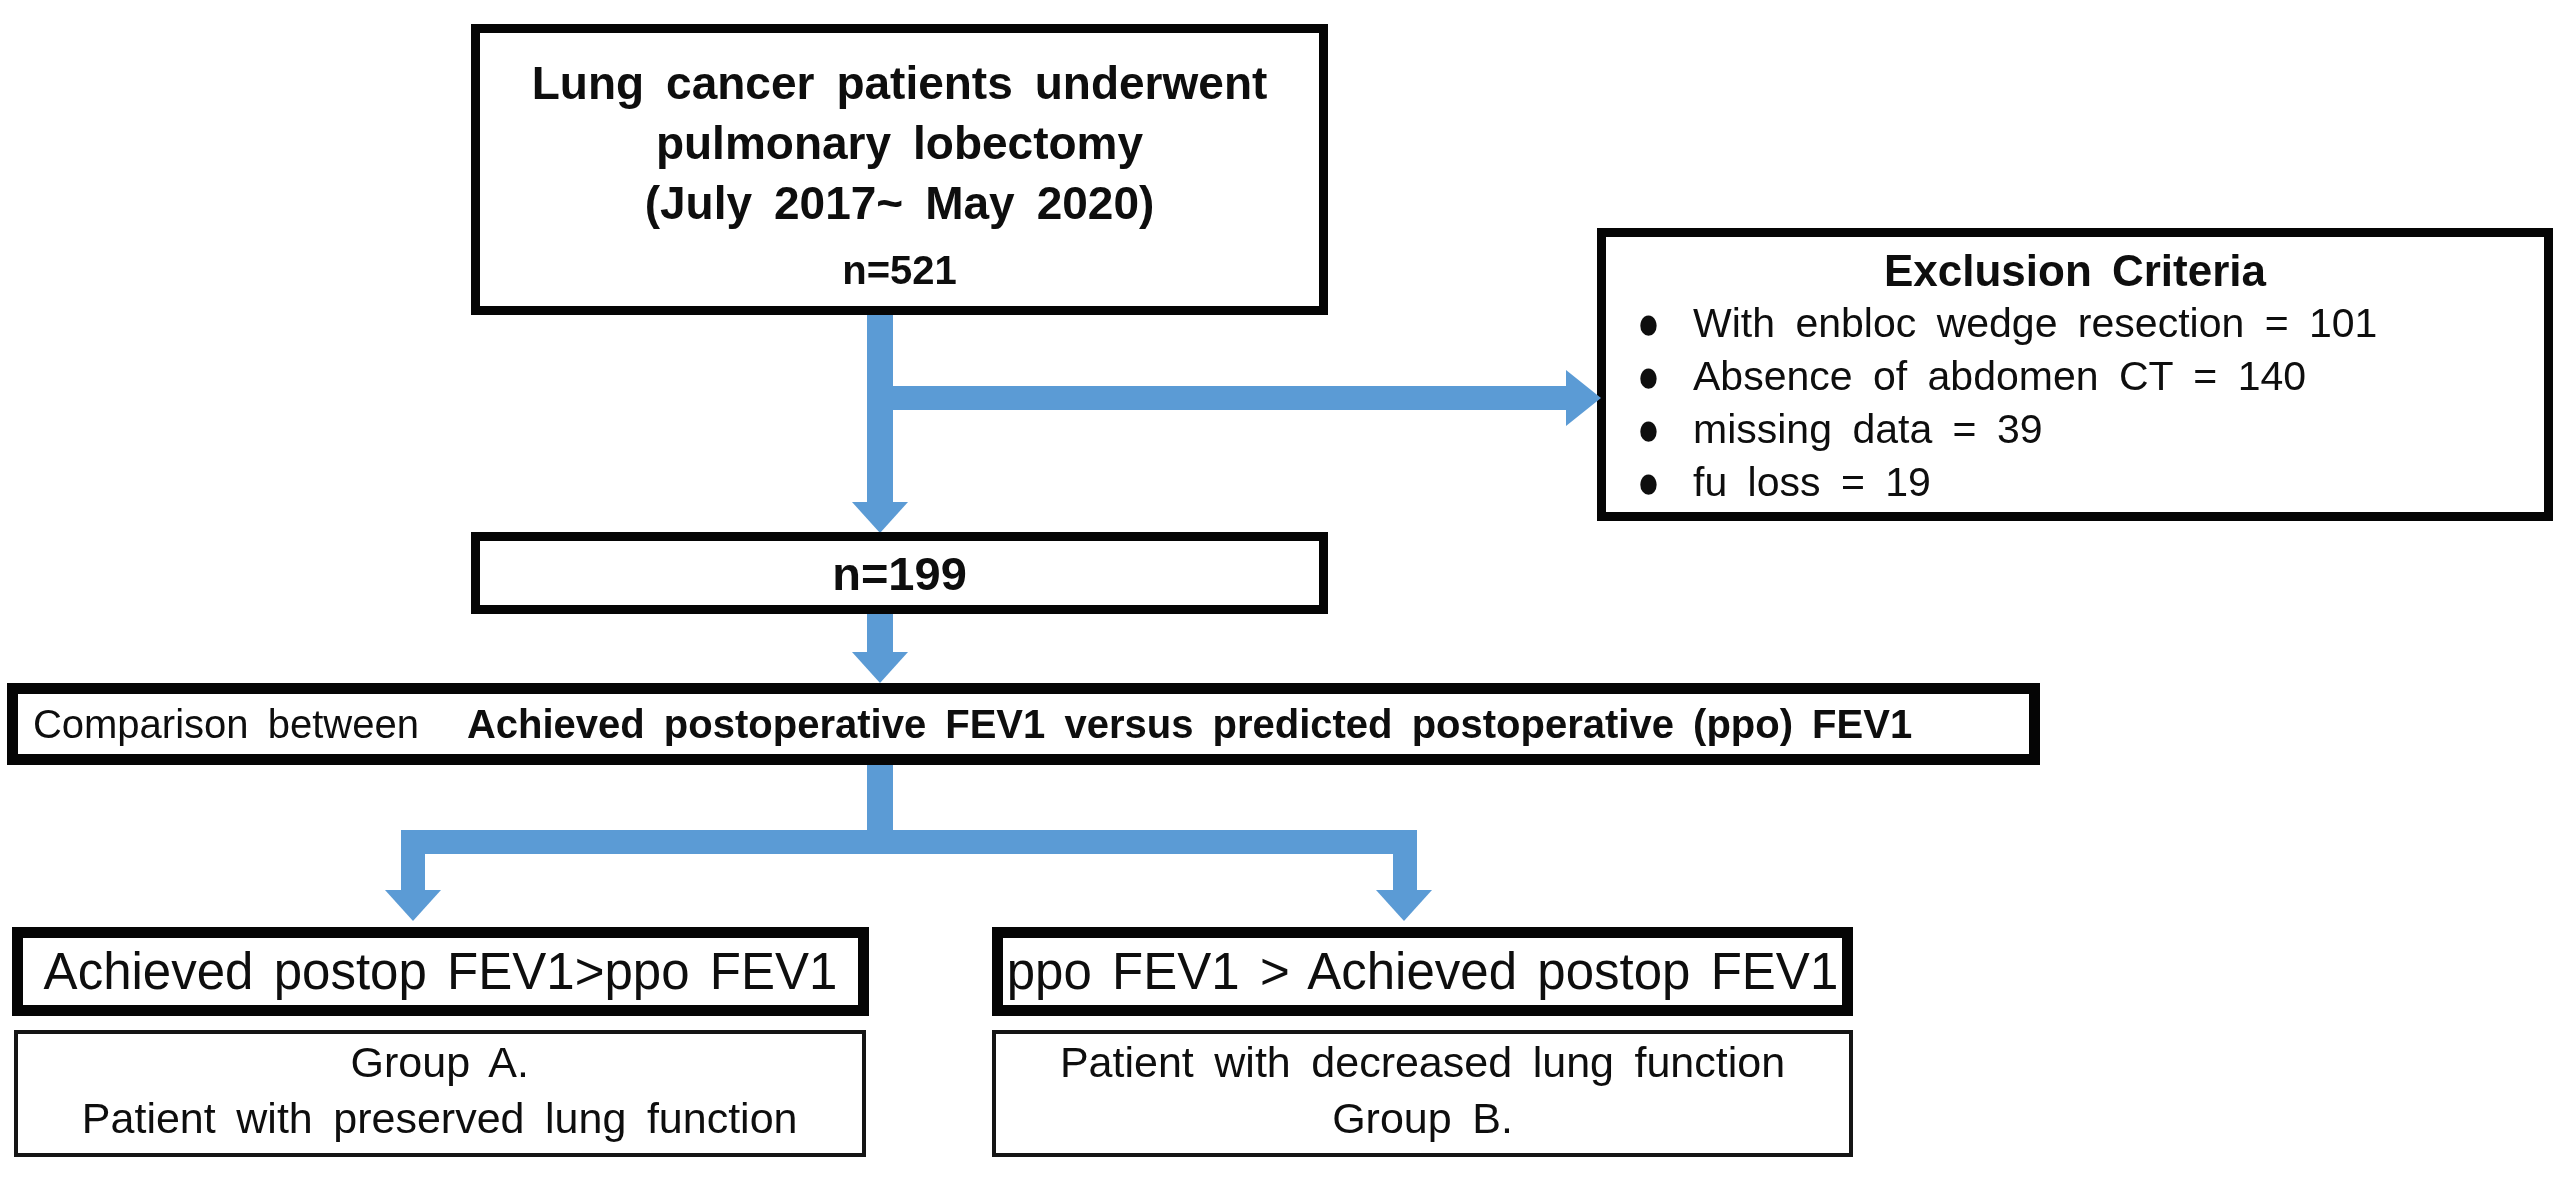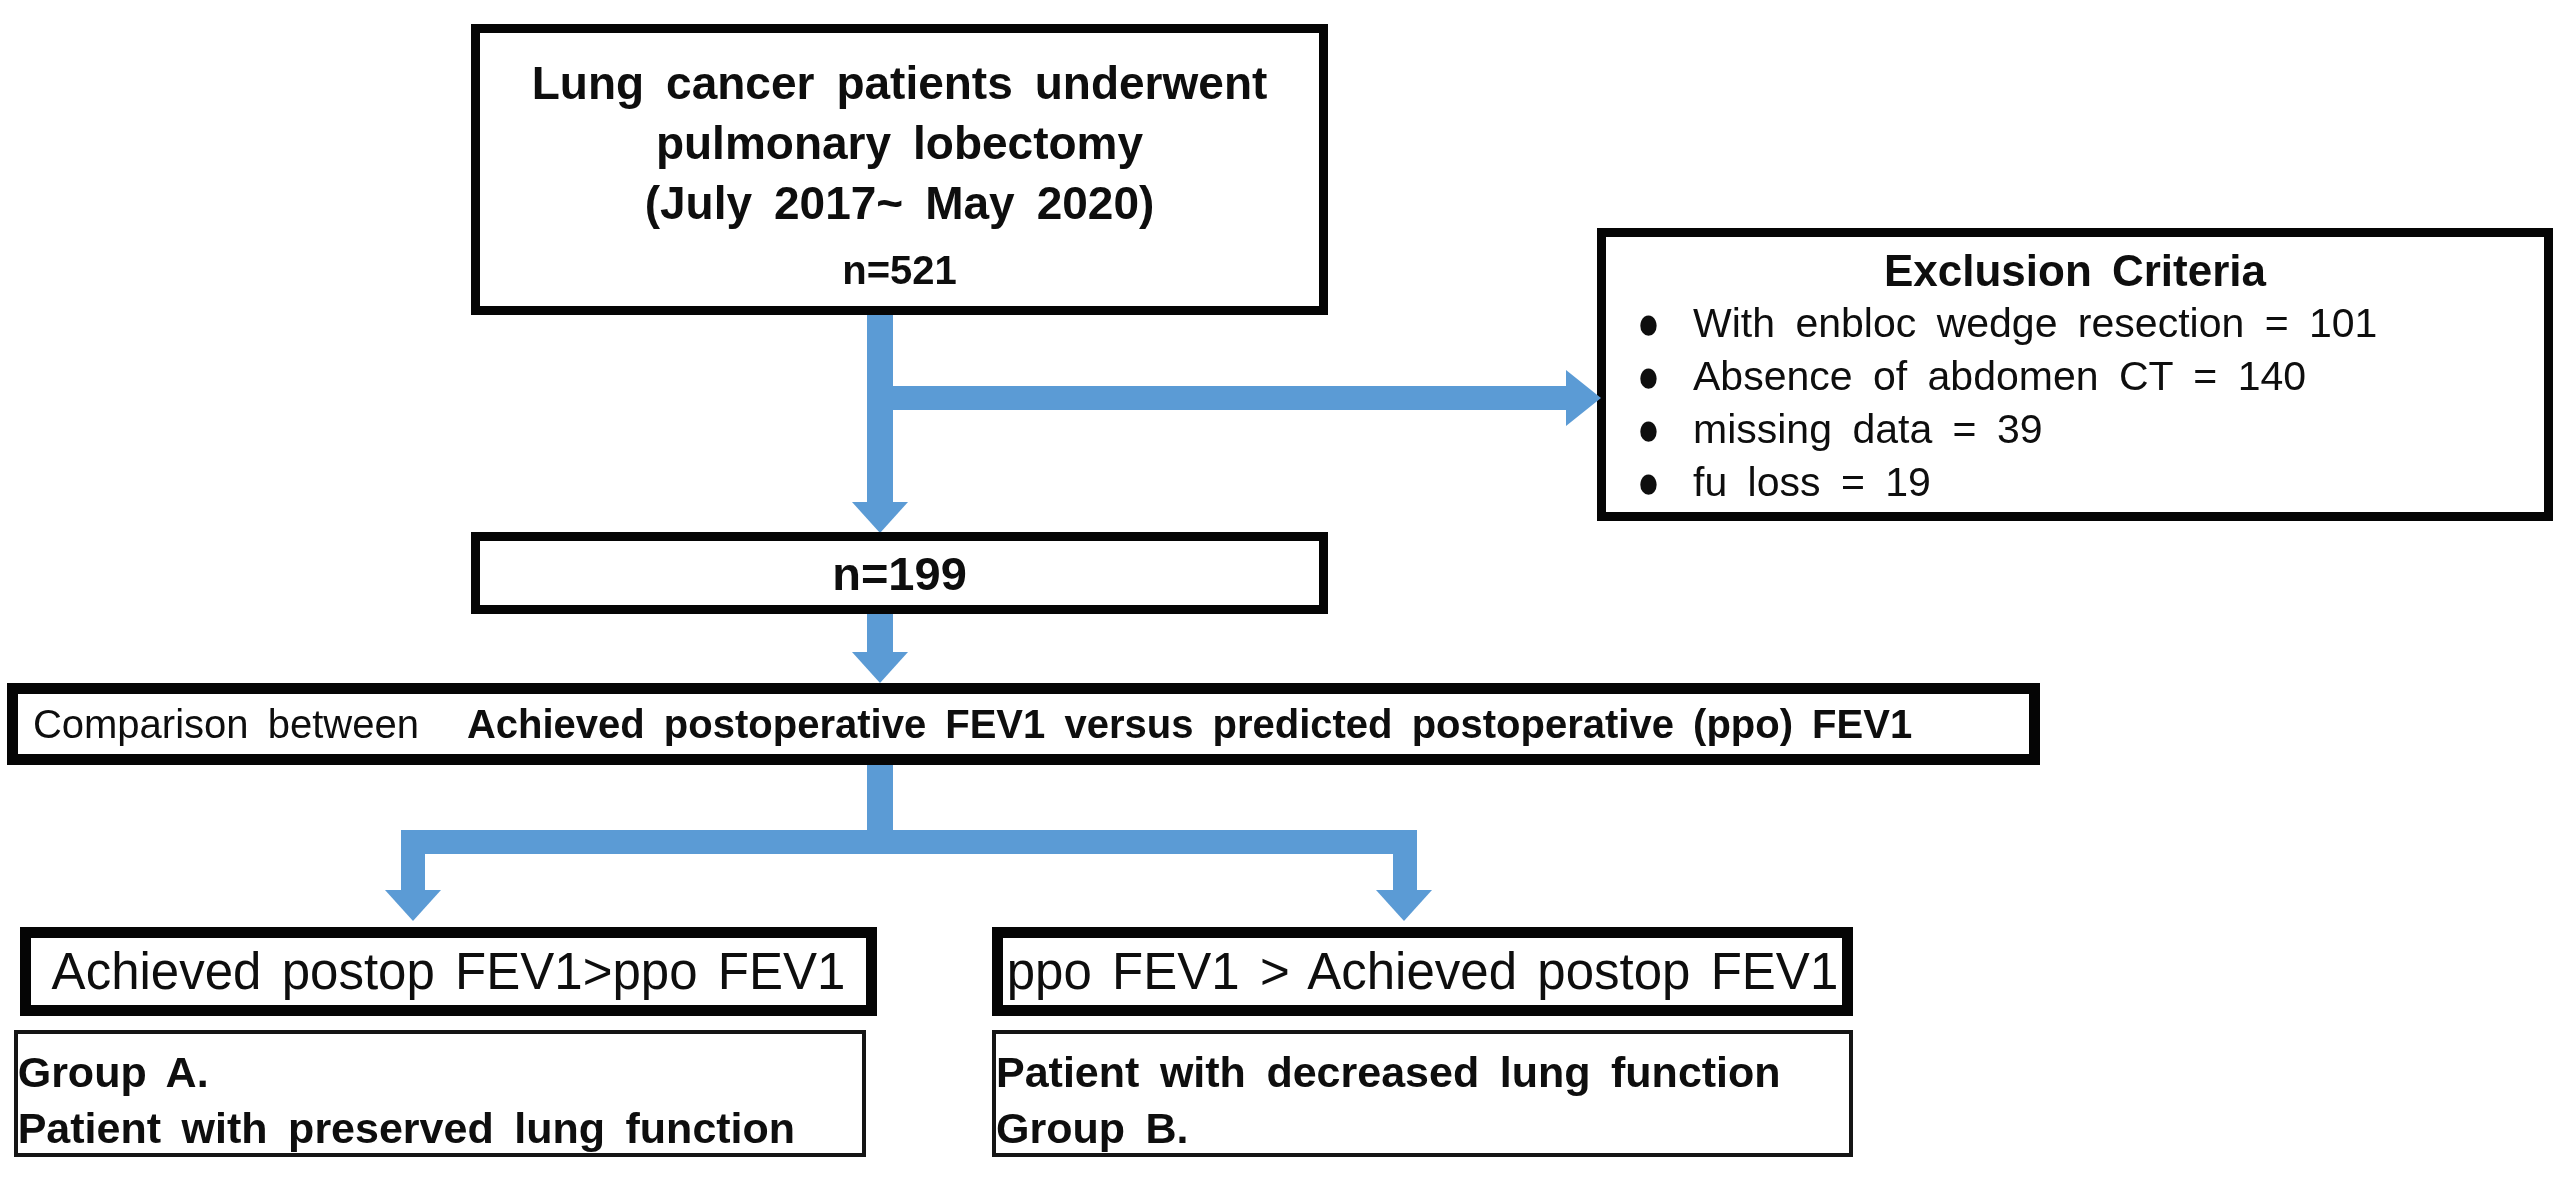--- a/index.html
+++ b/index.html
@@ -44,26 +44,26 @@
 
   
   .comparison-box { left: 7.3px; top: 683px; width: 2033px; height: 82px;
                     display: flex; align-items: center; padding-left: 14.6px;
                     font-size: 40px; white-space: nowrap; word-spacing: 0.2em; }
   .comparison-box .emph { font-weight: bold; margin-left: 48px; }
 
   
   .condition-box { display: flex; align-items: center; justify-content: center;
                    font-size: 51px; word-spacing: 0.12em; white-space: nowrap; }
-  .condition-left  { left: 20px;   top: 927px; width: 857px; height: 89px; }
+  .condition-left  { left: 12px;   top: 927px; width: 857px; height: 89px; }
   .condition-right { left: 992px; top: 927px; width: 861px; height: 89px; }
 
   
-  .group-box { font-weight: bold; font-size: 43px; line-height: 56px;
-               padding-top: 10px; word-spacing: 0.2em; }
+  .group-box { text-align: center; font-weight: normal; font-size: 43px; line-height: 56px;
+               padding-top: 0; word-spacing: 0.2em; }
   .group-a { left: 13.7px;   top: 1030px; width: 852px; height: 127px; }
   .group-b { left: 992px; top: 1030px; width: 861px; height: 127px; }
 
   
   .shaft { position: absolute; background: #5b9bd5; }
   .head-down {
     position: absolute; width: 0; height: 0;
     border-left: 28px solid transparent;
     border-right: 28px solid transparent;
     border-top: 31px solid #5b9bd5;

